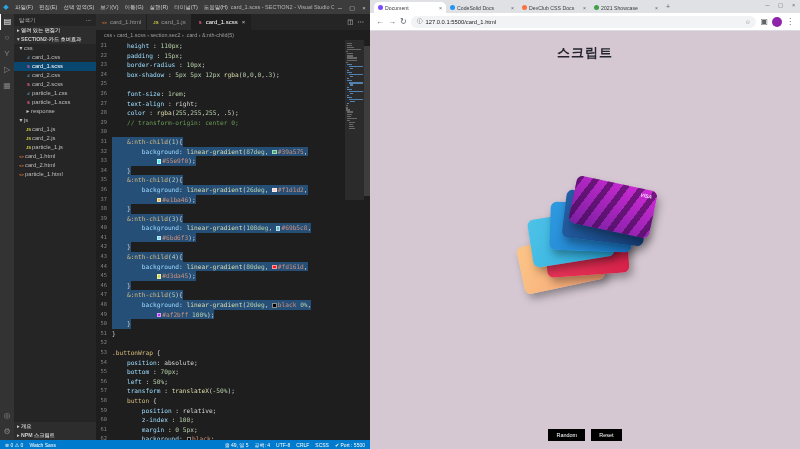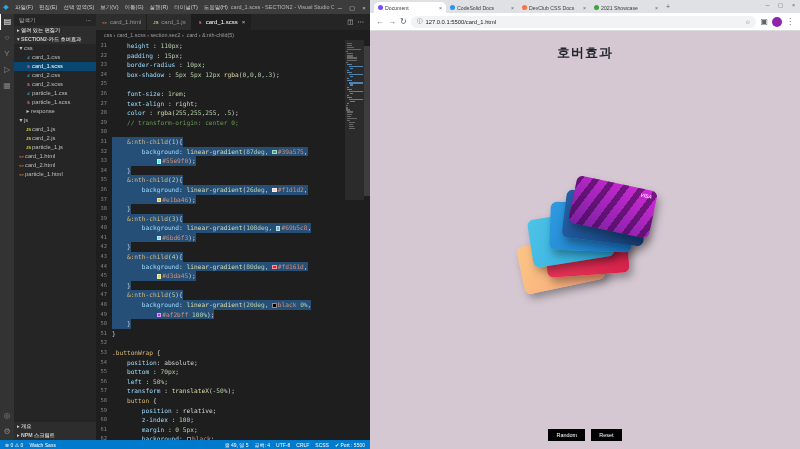--- a/index.html
+++ b/index.html
@@ -427,21 +427,21 @@
         <span class="uinfo">ⓘ</span>
         <span>127.0.0.1:5500/card_1.html</span>
         <span class="ustar">☆</span>
       </span>
       <span class="nav">▣</span>
       <span class="avatar"></span>
       <span class="nav">⋮</span>
     </div>
 
     <div class="page">
-      <div class="pheading">호버효과</div>
+      <div class="pheading">스크립트</div>
       <div class="cardstack">
           <div class="pcard" style="left:150px;top:208px;z-index:1;transform:rotate(-12deg);background:linear-gradient(120deg,#fbc687,#f59e72)"></div>
           <div class="pcard" style="left:176px;top:196px;z-index:2;transform:rotate(-4deg);background:linear-gradient(120deg,#ef3b5d,#d6214a)"></div>
           <div class="pcard" style="left:160px;top:183px;z-index:3;transform:rotate(-9deg);background:linear-gradient(120deg,#4fc3e8,#27a7d8)"></div>
           <div class="pcard" style="left:180px;top:172px;z-index:4;transform:rotate(2deg);background:linear-gradient(120deg,#2f9be0,#1976c8)"></div>
           <div class="pcard" style="left:194px;top:163px;z-index:5;transform:rotate(7deg);background:linear-gradient(120deg,#2563ab,#153e75)"></div>
           <div class="pcard striped" style="left:202px;top:152px;z-index:6;transform:rotate(12deg);background:linear-gradient(200deg,#d12bd6,#7b1fa2)">
             <span class="plabel">VISA</span>
           </div>
         </div>

